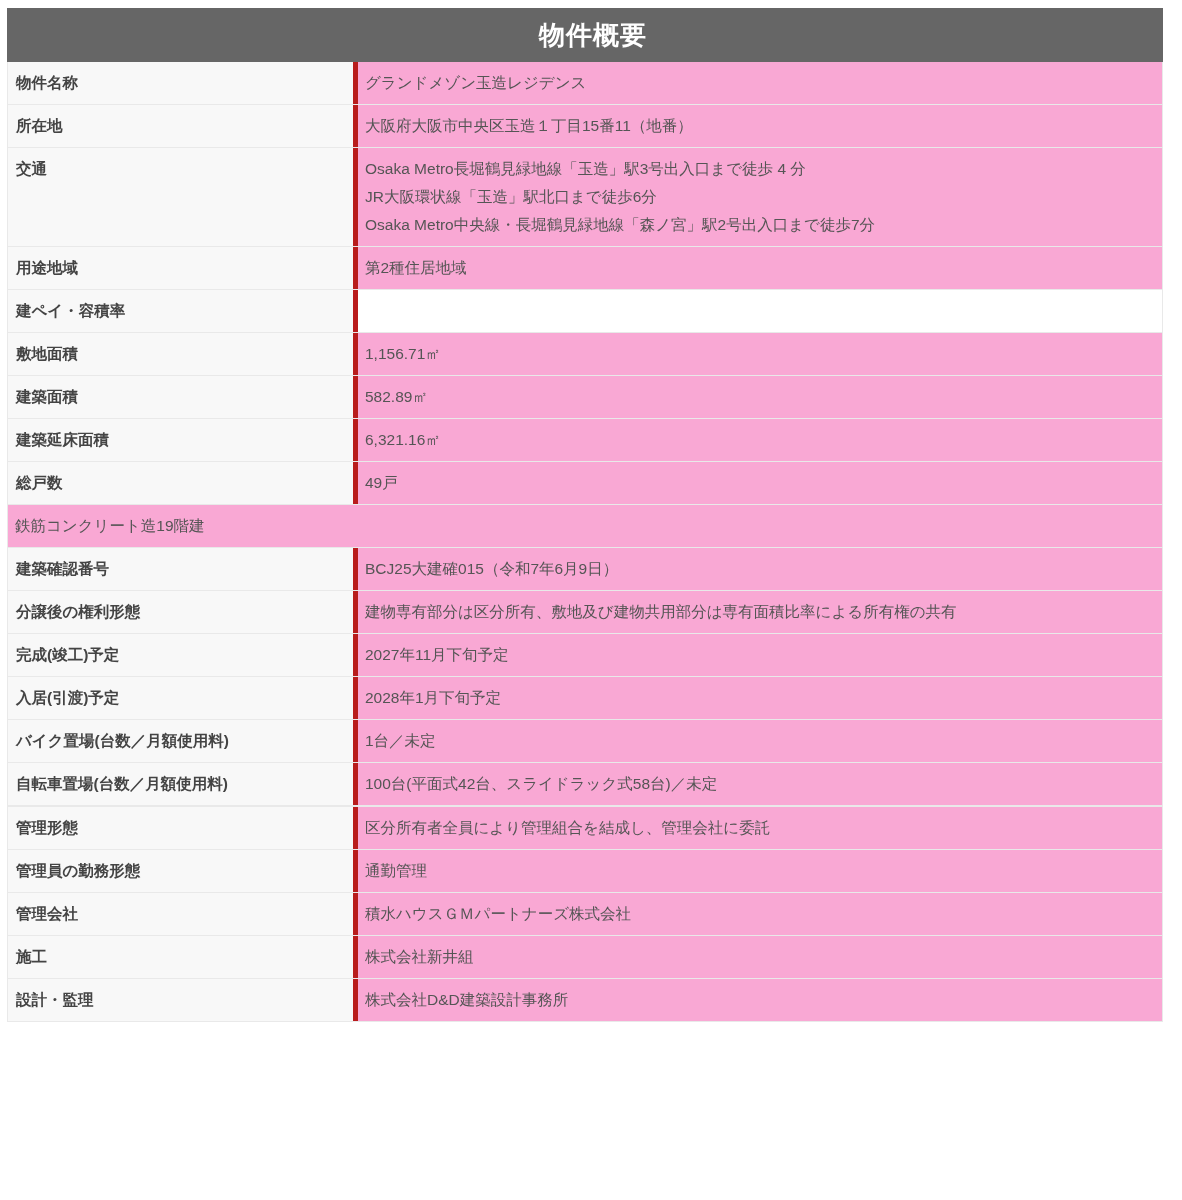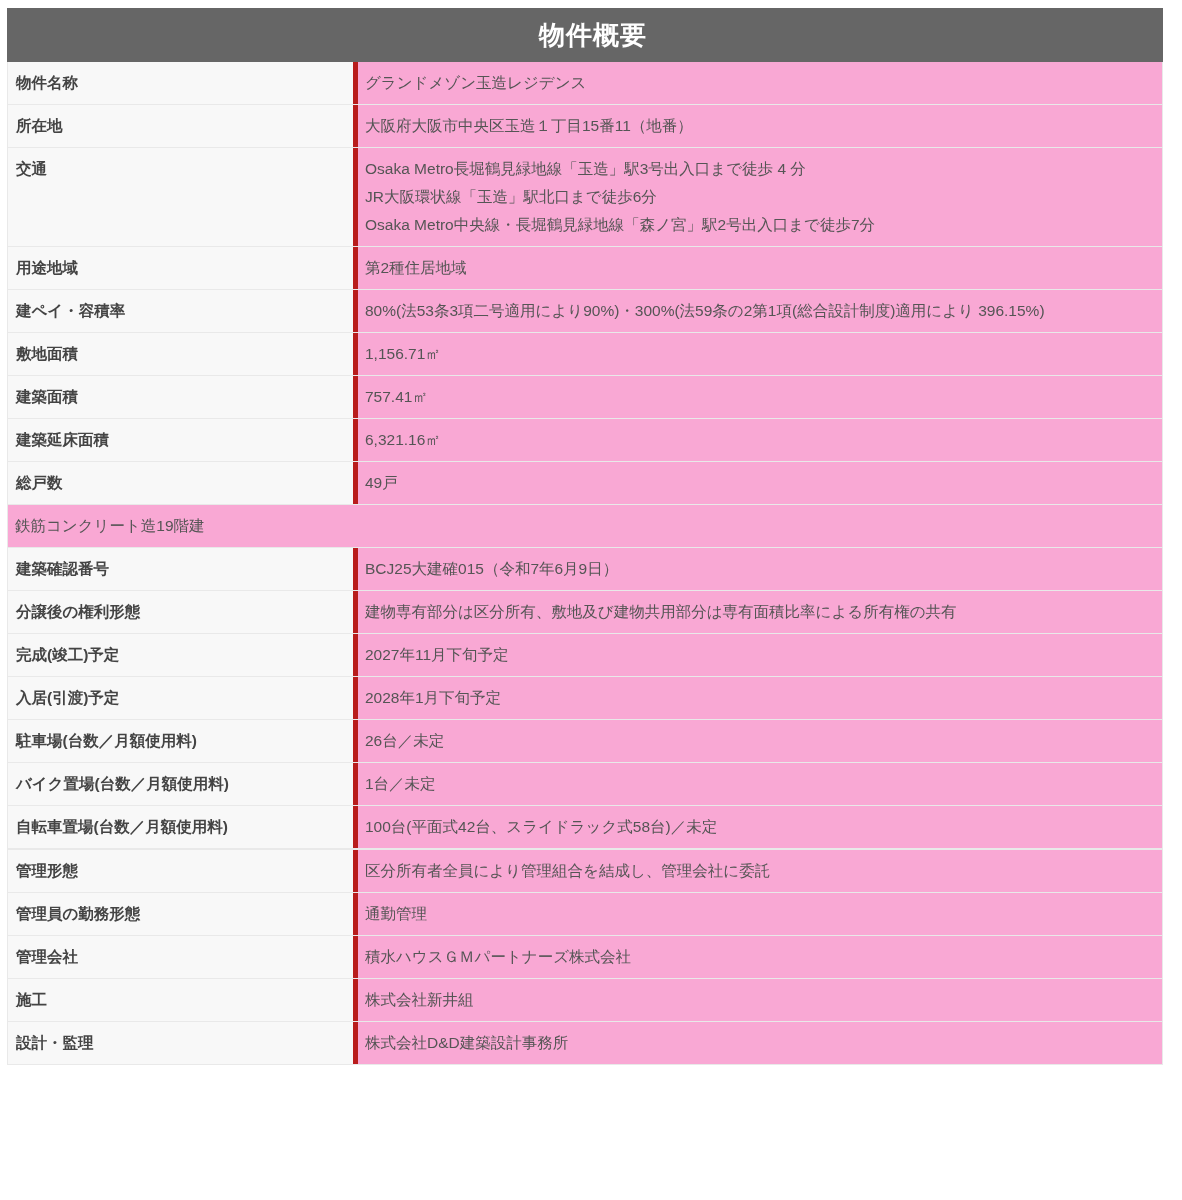--- a/index.html
+++ b/index.html
@@ -80,31 +80,30 @@
 Osaka Metro中央線・長堀鶴見緑地線「森ノ宮」駅2号出入口まで徒歩7分</div>
   </div>
 
   <div class="row">
     <div class="cell-label">用途地域</div>
     <div class="cell-value">第2種住居地域</div>
   </div>
 
   <div class="row">
     <div class="cell-label">建ペイ・容積率</div>
-    <div class="cell-value">80%(法53条3項二号適用により90%)・300%(法59条の2第1項(総合設計制度)適用により 396.15%)</div>
   </div>
 
   <div class="row">
     <div class="cell-label">敷地面積</div>
     <div class="cell-value">1,156.71㎡</div>
   </div>
 
   <div class="row">
     <div class="cell-label">建築面積</div>
-    <div class="cell-value">757.41㎡</div>
+    <div class="cell-value">582.89㎡</div>
   </div>
 
   <div class="row">
     <div class="cell-label">建築延床面積</div>
     <div class="cell-value">6,321.16㎡</div>
   </div>
 
   <div class="row">
     <div class="cell-label">総戸数</div>
     <div class="cell-value">49戸</div>
@@ -127,24 +126,20 @@
   <div class="row">
     <div class="cell-label">完成(竣工)予定</div>
     <div class="cell-value">2027年11月下旬予定</div>
   </div>
 
   <div class="row">
     <div class="cell-label">入居(引渡)予定</div>
     <div class="cell-value">2028年1月下旬予定</div>
   </div>
 
-  <div class="row">
-    <div class="cell-label">駐車場(台数／月額使用料)</div>
-    <div class="cell-value">26台／未定</div>
-  </div>
 
   <div class="row">
     <div class="cell-label">バイク置場(台数／月額使用料)</div>
     <div class="cell-value">1台／未定</div>
   </div>
 
   <div class="row">
     <div class="cell-label">自転車置場(台数／月額使用料)</div>
     <div class="cell-value">100台(平面式42台、スライドラック式58台)／未定</div>
   </div>

